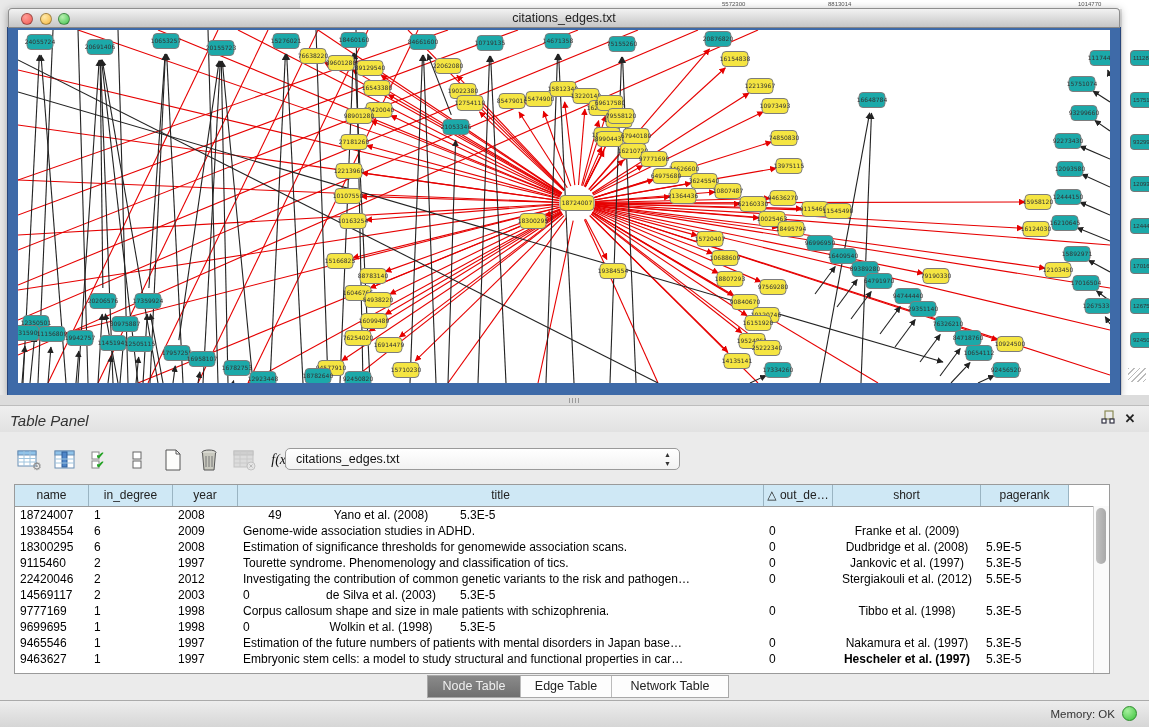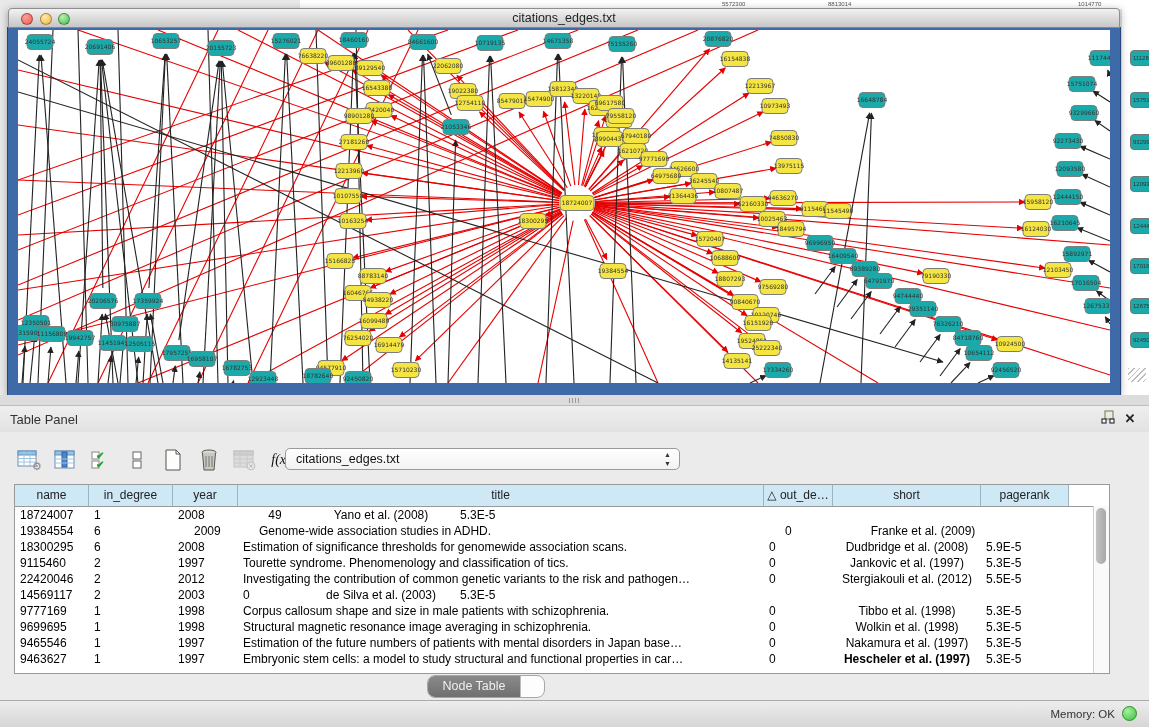--- a/index.html
+++ b/index.html
@@ -22,39 +22,39 @@
   .net-body{height:367px;background:#3e6aa8;border-left:10px solid #3e6aa8;border-right:10px solid #3e6aa8;border-top:2px solid #3e6aa8;border-bottom:12px solid #3e6aa8;box-sizing:border-box;outline:1px solid #27457a;}
   .net-canvas{position:relative;width:1092px;height:353px;background:#ffffff;overflow:hidden;}
   .net-canvas svg{position:absolute;left:0;top:0;}
   
   .divider{position:absolute;left:0;top:395px;width:1149px;height:10px;background:#dcdcdc;}
   .divider .handle{position:absolute;left:569px;top:3px;width:12px;height:5px;
      background:repeating-linear-gradient(90deg,#9a9a9a 0 1px,transparent 1px 3px);}
   
   .table-panel{position:absolute;left:0;top:405px;width:1149px;height:295px;background:#ebebeb;border-top:1px solid #bdbdbd;box-sizing:border-box;}
   .panel-header{position:relative;height:26px;background:linear-gradient(#efefef,#e2e2e2);}
-  .panel-header .ptitle{position:absolute;left:10px;top:6px;font-size:13px;color:#333;}
+  .panel-header .ptitle{position:absolute;left:10px;top:6px;font-size:15px;color:#333;font-style:italic;}
   .ph-btn{position:absolute;top:4px;width:18px;height:18px;text-align:center;line-height:18px;cursor:default;}
   .ph-float{right:32px;}
   .ph-close{right:10px;font-size:13px;font-weight:bold;color:#222;}
   .toolbar{position:absolute;left:14px;top:38px;height:32px;display:flex;align-items:center;gap:6px;}
   .tb-btn{width:30px;height:28px;display:flex;align-items:center;justify-content:center;}
   .fx{font-family:"Liberation Serif",serif;font-style:italic;font-size:14px;color:#111;}
   .dropdown{position:absolute;left:285px;top:42px;width:395px;height:22px;background:linear-gradient(#ffffff,#f2f2f2);border:1px solid #9a9a9a;border-radius:5px;box-sizing:border-box;font-size:12.5px;color:#111;line-height:20px;padding-left:10px;}
   .dropdown .arrows{position:absolute;right:8px;top:1px;font-size:7px;line-height:9px;color:#333;text-align:center;}
   .table-wrap{position:absolute;left:14px;top:78px;width:1096px;height:190px;background:#ffffff;border:1px solid #9a9a9a;box-sizing:border-box;overflow:hidden;}
   .thead{display:flex;height:21px;border-bottom:1px solid #9a9a9a;background:#ffffff;}
   .th{background:#cfe8f5;border-right:1px solid #9ab4c2;box-sizing:border-box;font-size:12px;color:#222;text-align:center;line-height:20px;overflow:hidden;white-space:nowrap;}
   .th.filler{background:#ffffff;border-right:none;flex:1;}
   .trow{display:flex;height:16px;}
   .td{font-size:12px;color:#000;line-height:16px;padding-left:5px;box-sizing:border-box;overflow:hidden;white-space:nowrap;}
   .td.center{text-align:center;padding-left:0;}
   .vscroll{position:absolute;right:0;top:21px;bottom:0;width:15px;background:#fafafa;border-left:1px solid #d0d0d0;}
   .vthumb{position:absolute;left:2px;top:2px;width:10px;height:56px;background:linear-gradient(90deg,#c2c2c2,#a8a8a8);border-radius:5px;}
-  .tabbar{position:absolute;left:427px;top:269px;height:21px;display:flex;border:1px solid #a8a8a8;border-radius:8px;overflow:hidden;background:#fdfdfd;flex-direction:column;}
+  .tabbar{position:absolute;left:427px;top:269px;height:21px;display:flex;border:1px solid #a8a8a8;border-radius:0;overflow:hidden;background:#fdfdfd;}
   .tab{font-size:12.5px;color:#222;line-height:21px;text-align:center;border-right:1px solid #bbb;}
   .tab:last-child{border-right:none;}
   .tab.active{background:linear-gradient(#8a8a8a,#6f6f6f);color:#efefef;}
   
   .status-bar{position:absolute;left:0;top:700px;width:1149px;height:27px;background:linear-gradient(#ededed,#d6d6d6);border-top:1px solid #aaa;box-sizing:border-box;}
   .memory{position:absolute;right:34px;top:7px;font-size:11.5px;color:#333;}
   .mem-dot{position:absolute;right:12px;top:5px;width:15px;height:15px;border-radius:50%;background:radial-gradient(circle at 35% 30%,#a6f09d,#3cc23c);border:1px solid #2c8c2c;box-sizing:border-box;}
 </style>
 </head>
 <body>
@@ -849,21 +849,21 @@
             <div class="td" style="width: 74px; flex: 0 0 74px;">18724007</div>
             <div class="td" style="width: 84px; flex: 0 0 84px;">1</div>
             <div class="td" style="width: 65px; flex: 0 0 65px;">2008</div>
             <div class="td" style="width: 69px; flex: 0 0 69px; text-align: center;">49</div>
             <div class="td center" style="width: 148px; flex: 0 0 148px;">Yano et al. (2008)</div>
             <div class="td" style="width: 88px; flex: 0 0 88px;">5.3E-5</div>
           </div>
           <div class="trow">
             <div class="td" style="width: 74px; flex: 0 0 74px;">19384554</div>
             <div class="td" style="width: 84px; flex: 0 0 84px;">6</div>
-            <div class="td" style="width: 65px; flex: 0 0 65px; margin-left: 16px;">2009</div>
+            <div class="td" style="width: 65px; flex: 0 0 65px;">2009</div>
             <div class="td" style="width: 526px; flex: 0 0 526px;">Genome-wide association studies in ADHD.</div>
             <div class="td" style="width: 69px; flex: 0 0 69px;">0</div>
             <div class="td center" style="width: 148px; flex: 0 0 148px;">Franke et al. (2009)</div>
             <div class="td" style="width: 88px; flex: 0 0 88px; margin-top: 26px;">5.6E-5</div>
           </div>
           <div class="trow">
             <div class="td" style="width: 74px; flex: 0 0 74px;">18300295</div>
             <div class="td" style="width: 84px; flex: 0 0 84px;">6</div>
             <div class="td" style="width: 65px; flex: 0 0 65px;">2008</div>
             <div class="td" style="width: 526px; flex: 0 0 526px;">Estimation of significance thresholds for genomewide association scans.</div>
@@ -903,21 +903,20 @@
             <div class="td" style="width: 65px; flex: 0 0 65px;">1998</div>
             <div class="td" style="width: 526px; flex: 0 0 526px;">Corpus callosum shape and size in male patients with schizophrenia.</div>
             <div class="td" style="width: 69px; flex: 0 0 69px;">0</div>
             <div class="td center" style="width: 148px; flex: 0 0 148px;">Tibbo et al. (1998)</div>
             <div class="td" style="width: 88px; flex: 0 0 88px;">5.3E-5</div>
           </div>
           <div class="trow">
             <div class="td" style="width: 74px; flex: 0 0 74px;">9699695</div>
             <div class="td" style="width: 84px; flex: 0 0 84px;">1</div>
             <div class="td" style="width: 65px; flex: 0 0 65px;">1998</div>
-            <div class="td" style="width: 526px; flex: 0 0 526px;">Structural magnetic resonance image averaging in schizophrenia.</div>
             <div class="td" style="width: 69px; flex: 0 0 69px;">0</div>
             <div class="td center" style="width: 148px; flex: 0 0 148px;">Wolkin et al. (1998)</div>
             <div class="td" style="width: 88px; flex: 0 0 88px;">5.3E-5</div>
           </div>
           <div class="trow">
             <div class="td" style="width: 74px; flex: 0 0 74px;">9465546</div>
             <div class="td" style="width: 84px; flex: 0 0 84px;">1</div>
             <div class="td" style="width: 65px; flex: 0 0 65px;">1997</div>
             <div class="td" style="width: 526px; flex: 0 0 526px;">Estimation of the future numbers of patients with mental disorders in Japan base…</div>
             <div class="td" style="width: 69px; flex: 0 0 69px;">0</div>

